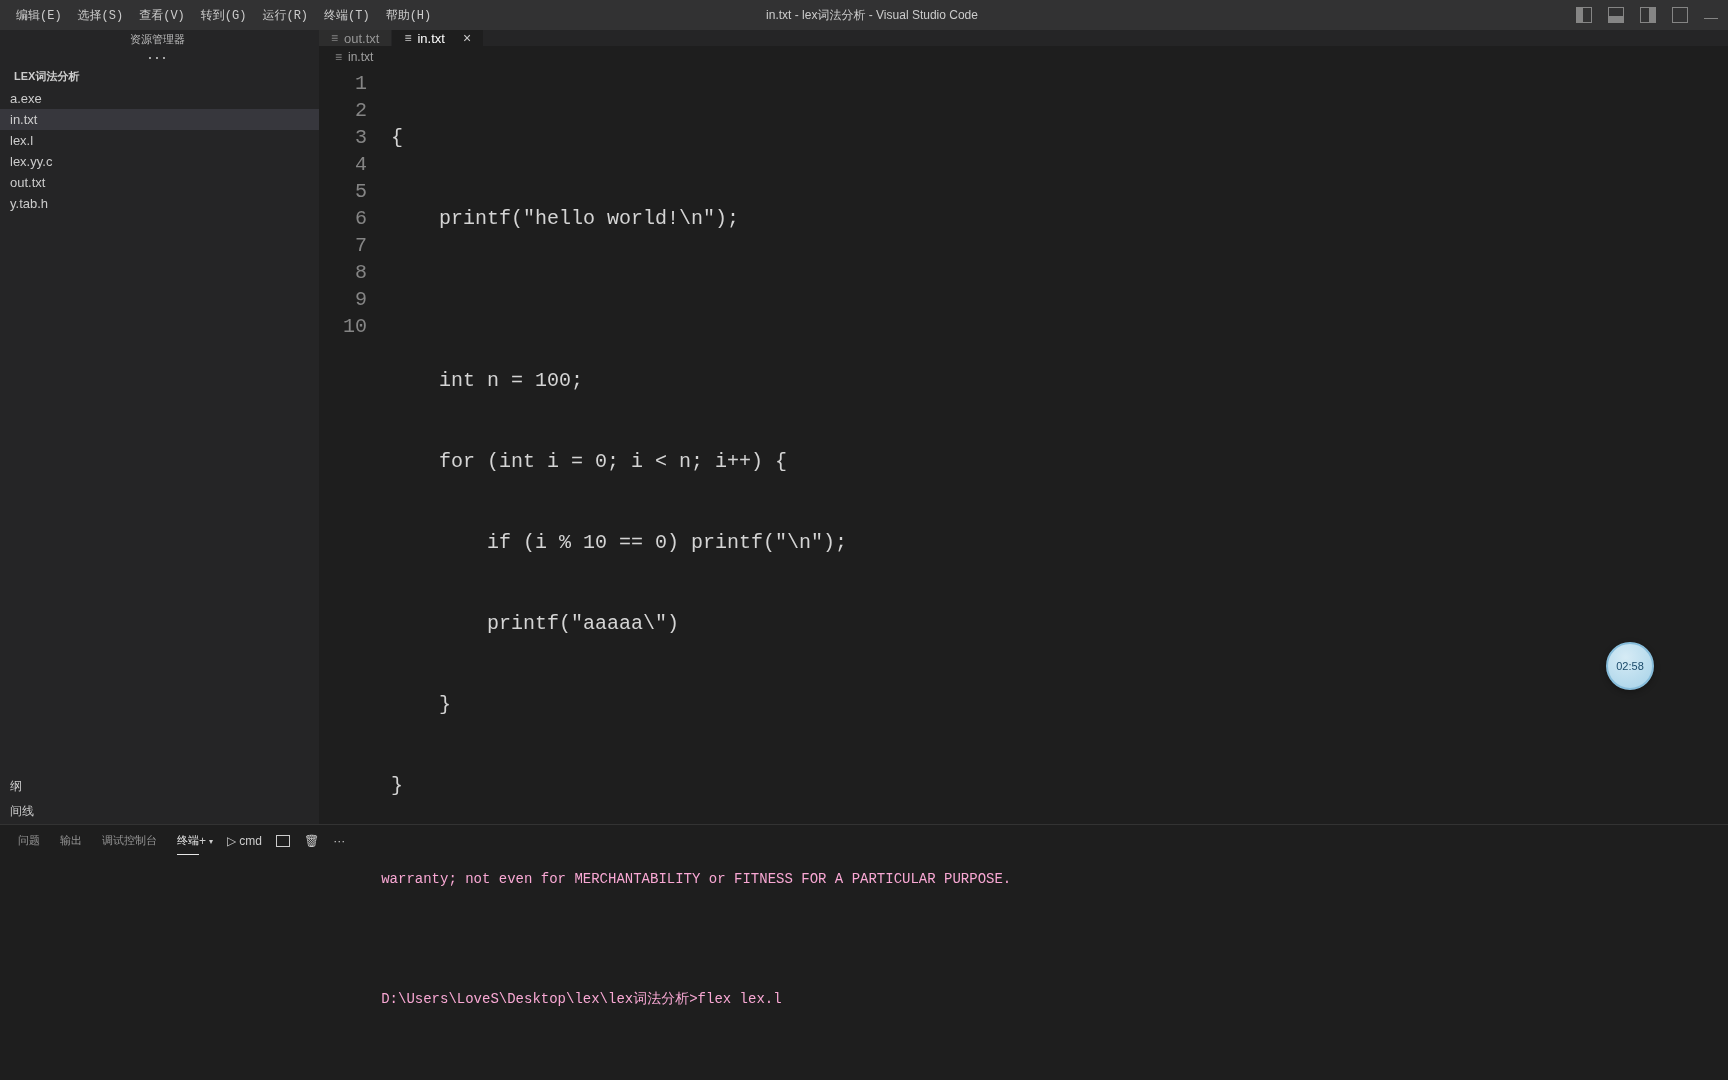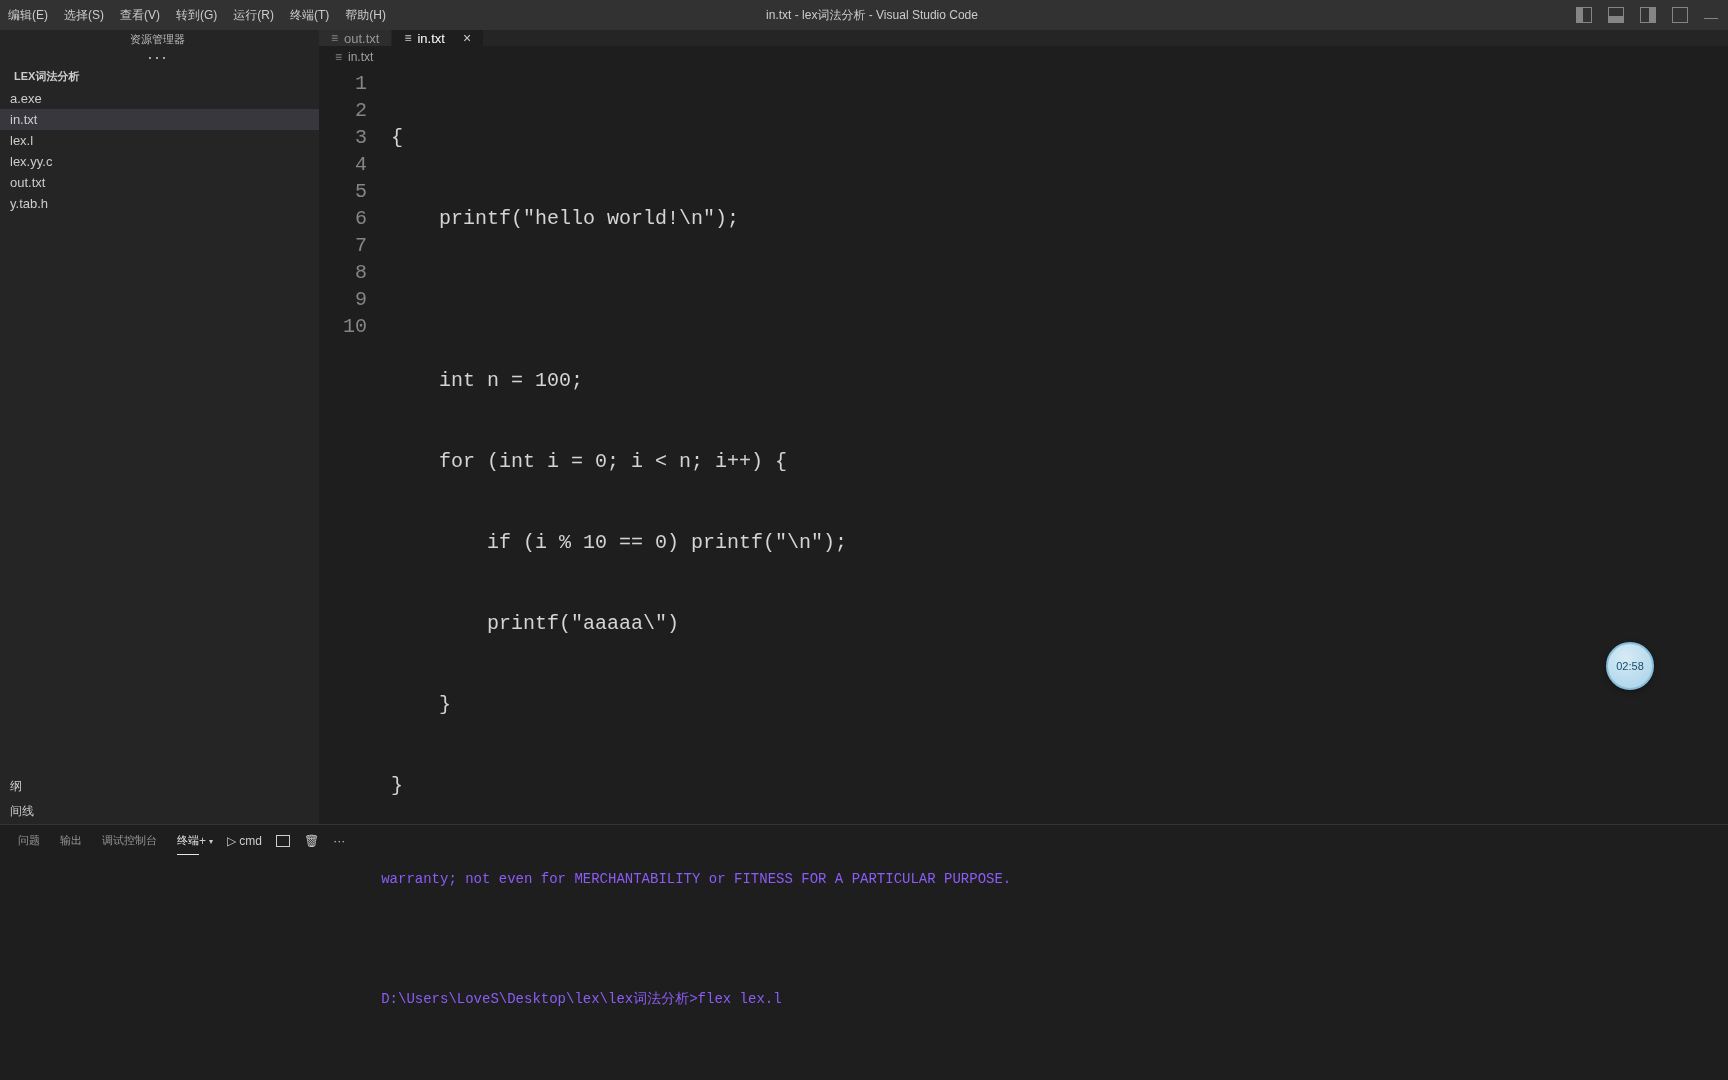--- a/index.html
+++ b/index.html
@@ -18,21 +18,22 @@
 .title-bar {
   height: 30px;
   background: #323233;
   display: flex;
   align-items: center;
   position: relative;
 }
 .menu-bar {
   display: flex;
   align-items: center;
-  padding-left: 0;
+  padding-left: 8px;
+  font-family: Liberation Mono, monospace;
 }
 .menu-item {
   padding: 4px 8px;
   color: #cccccc;
   font-size: 12px;
   cursor: pointer;
 }
 .window-title {
   position: absolute;
   left: 50%;
@@ -184,21 +185,21 @@
   color: #e7e7e7;
   border-bottom: 1px solid #e7e7e7;
 }
 .panel-actions { display: flex; gap: 14px; align-items: center; color: #cccccc; font-size: 12px; }
 .panel-action-icon { display: inline-flex; align-items: center; gap: 3px; }
 .terminal-content {
   flex: 1;
   font-family: "Consolas", "Courier New", monospace;
   font-size: 14px;
   line-height: 20px;
-  color: #8b5cf6;
+  color: #f9a8d4;
   padding: 4px 18px;
   white-space: pre-wrap;
   overflow: hidden;
 }
 .term-line { min-height: 20px; }
 
 
 .timer-overlay {
   position: absolute;
   right: 74px;

